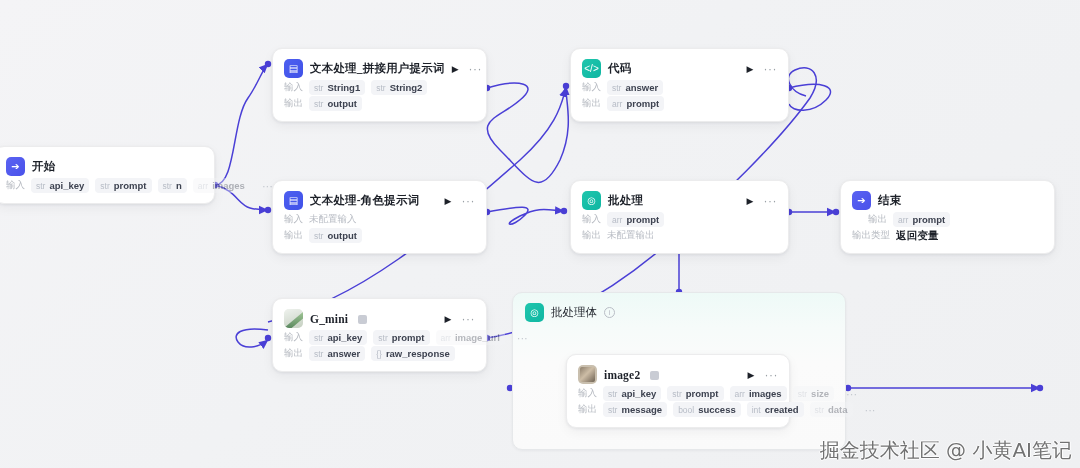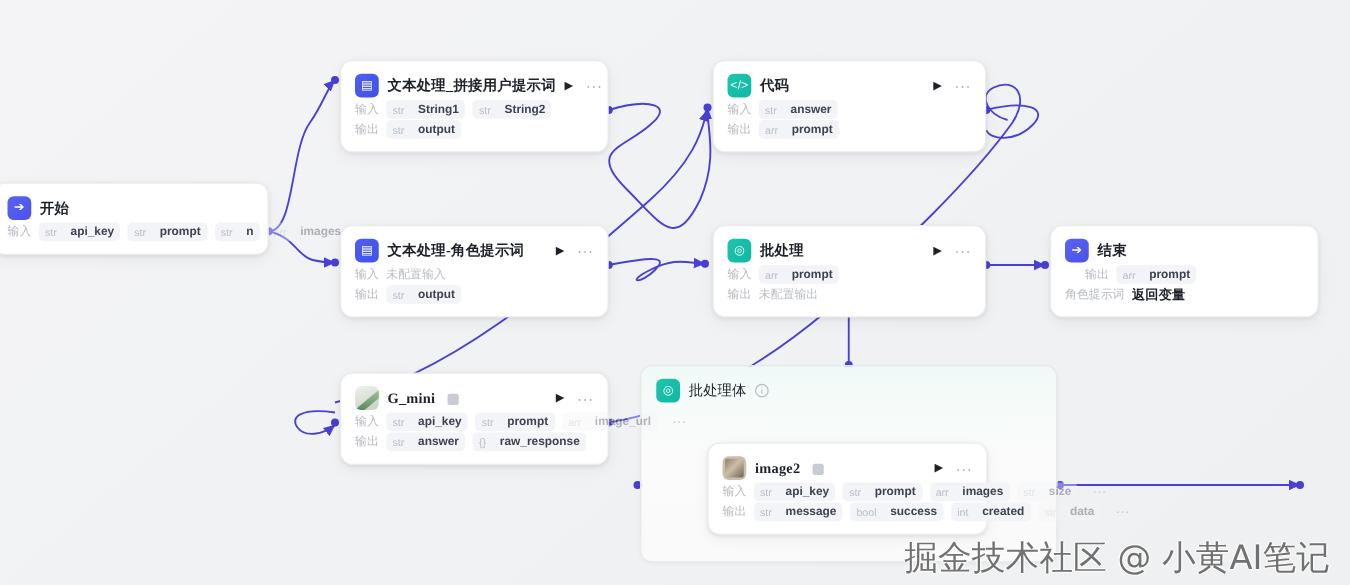--- a/index.html
+++ b/index.html
@@ -76,21 +76,21 @@
   .dots { font-size: 12px; color:#9aa0a6; letter-spacing:.5px; line-height:6px; }
 
   .nrow {
     display: flex; align-items: center; gap: 6px;
     margin-top: 1px; min-height: 15px;
   }
   .rlabel {
     font-size: 9.5px; color: #b5b9c0; flex: 0 0 auto; white-space: nowrap;
   }
   .pill {
-    display: inline-flex; align-items: center; gap: 11px;
+    display: inline-flex; align-items: center; gap: 4px;
     background: #f3f4f7; border-radius: 4px;
     padding: 2px 5px; font-size: 9.5px; color: #3d4250; font-weight: 600;
     white-space: nowrap;
   }
   .pill .ty { color:#b7bcc6; font-weight: 400; font-size: 8.5px; }
   .pill.faded { opacity: .38; }
   .plain { font-size: 9.5px; color: #b8bcc4; }
   .ovf { font-size: 11px; color:#c2c6cd; line-height:4px; margin-left:auto; padding-left:6px;}
 
   
@@ -106,22 +106,22 @@
     padding: 10px 12px;
   }
   .gtitle { font-size: 11.5px; font-weight:400; color:#1d2129; }
   .info {
     width:11px; height:11px; border-radius:50%;
     border:1px solid #b9bec6; color:#b9bec6;
     font-size:8px; line-height:9px; text-align:center;
   }
 
   .wm {
-    position:absolute; right: 16px; bottom: 4px;
-    font-size: 27px; color: #5c5c5c;
+    position:absolute; right: 8px; bottom: 4px;
+    font-size: 20px; color: #5c5c5c;
     font-family: "DejaVu Sans", sans-serif;
     font-weight: 400;
     text-shadow: 0 1px 0 #fff, 1px 0 0 #fff, -1px 0 0 #fff, 0 -1px 0 #fff;
     opacity: .85; white-space: nowrap;
   }
 </style>
 </head>
 <body>
 
 <div id="canvas">
@@ -319,21 +319,21 @@
       <span class="ntitle">结束</span>
     </div>
     <div class="nrow" style="padding-left:16px;">
       <span class="rlabel">输出</span>
       <span class="pill">
           <span class="ty">arr</span>
           <span>prompt</span>
         </span>
     </div>
     <div class="nrow">
-      <span class="rlabel">角色提示词</span>
+      <span class="rlabel">输出类型</span>
       <span class="ntitle" style="font-size:10.5px;">返回变量</span>
     </div>
   </div>
 
   <div class="node" style="left:272px; top:298px; width:215px;text-align:right;">
     <div class="nhead">
       <span class="nicon gmini"></span>
       <span class="ntitle">G_mini</span>
       <span class="tbadge"></span>
       <span class="nactions">

